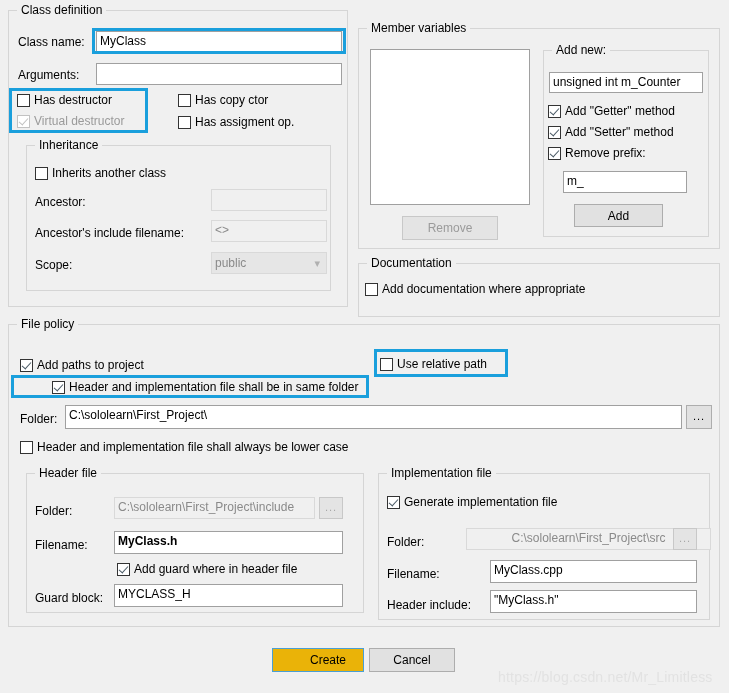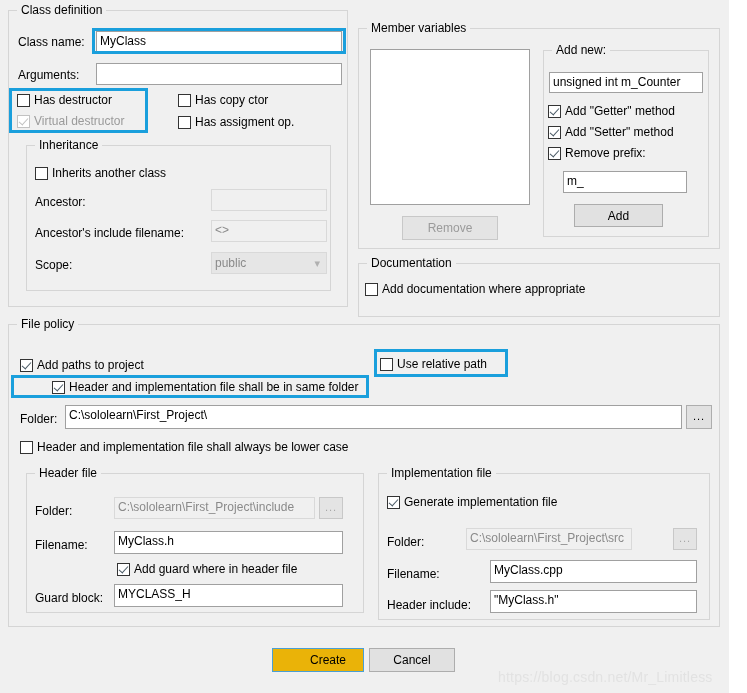--- a/index.html
+++ b/index.html
@@ -307,41 +307,41 @@
 
   <div class="group" style="left:26px; top:473px; width:338px; height:140px;">
     <span class="gtitle">Header file</span>
   </div>
 
   <span class="lbl" style="left:35px; top:504px;">Folder:</span>
   <div class="tbox readonly" style="left:114px; top:497px; width:201px; height:22px;">C:\sololearn\First_Project\include</div>
   <div class="btn dots dis" style="left:319px; top:497px; width:24px; height:22px;">...</div>
 
   <span class="lbl" style="left:35px; top:538px;">Filename:</span>
-  <div class="tbox" style="left:114px; top:531px; width:229px; height:23px;">MyClass.h</div>
+  <div class="tbox" style="left:114px; top:531px; width:229px; height:23px;font-weight:bold;">MyClass.h</div>
 
   <div class="cbrow" style="left:117px; top:562px;">
     <span class="cb on"></span>
     <span class="cbl">Add guard where in header file</span>
   </div>
 
   <span class="lbl" style="left:35px; top:591px;">Guard block:</span>
   <div class="tbox" style="left:114px; top:584px; width:229px; height:23px;">MYCLASS_H</div>
 
   <div class="group" style="left:378px; top:473px; width:332px; height:147px;">
     <span class="gtitle">Implementation file</span>
   </div>
 
   <div class="cbrow" style="left:387px; top:495px;">
     <span class="cb on"></span>
     <span class="cbl">Generate implementation file</span>
   </div>
 
   <span class="lbl" style="left:387px; top:535px;">Folder:</span>
-  <div class="tbox readonly" style="left:466px; top:528px; width:166px; height:22px;">C:\sololearn\First_Project\src</div>
+  <div class="tbox readonly" style="left:466px; top:528px; width:245px; height:22px;text-align:center;">C:\sololearn\First_Project\src</div>
   <div class="btn dots dis" style="left:673px; top:528px; width:24px; height:22px;">...</div>
 
   <span class="lbl" style="left:387px; top:567px;">Filename:</span>
   <div class="tbox" style="left:490px; top:560px; width:207px; height:23px;">MyClass.cpp</div>
 
   <span class="lbl" style="left:387px; top:598px;">Header include:</span>
   <div class="tbox" style="left:490px; top:590px; width:207px; height:23px;">"MyClass.h"</div>
 
   <div class="btn default" style="left:272px; top:648px; width:92px; height:24px;">Create</div>
   <div class="btn" style="left:369px; top:648px; width:86px; height:24px;">Cancel</div>

